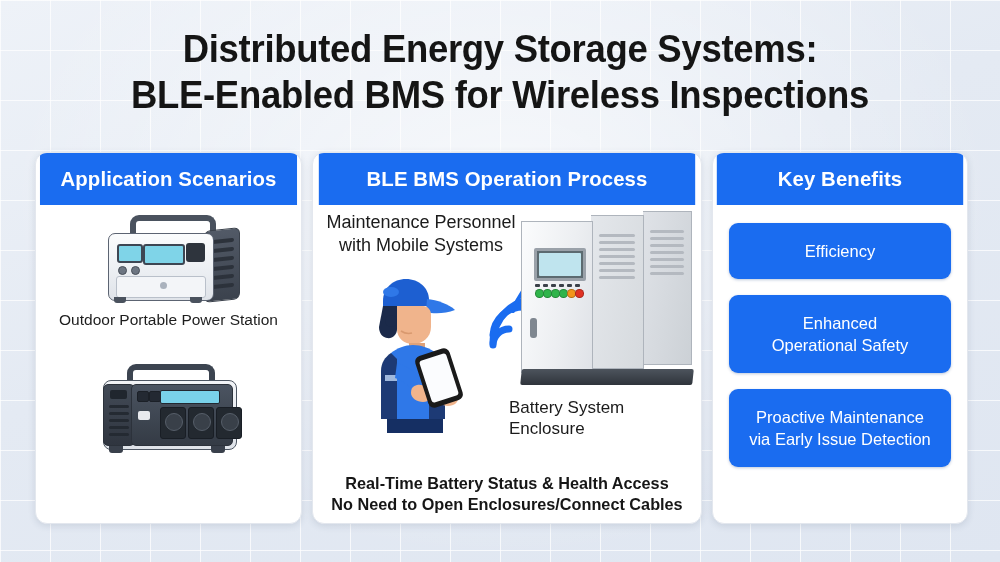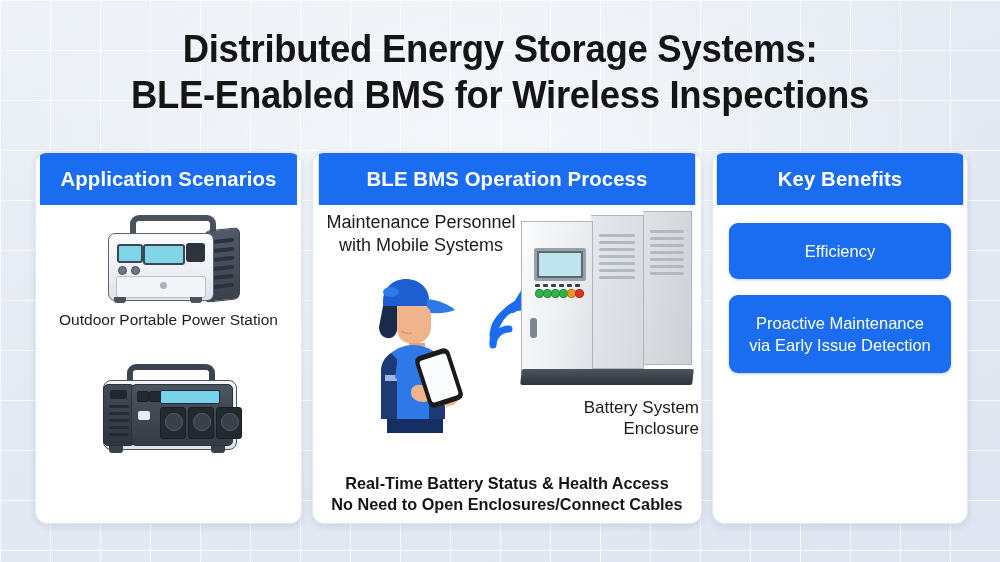--- a/index.html
+++ b/index.html
@@ -172,21 +172,21 @@
   
   #mid-label{
     position:absolute;left:8px;top:6px;width:200px;text-align:center;
     font-size:18px;line-height:23px;color:#1b1b1b;
   }
   #tech{position:absolute;left:48px;top:62px;width:135px;height:175px;}
   #wifi{position:absolute;left:172px;top:90px;width:60px;height:58px;}
   #arrow{position:absolute;left:196px;top:52px;width:75px;height:60px;}
   #cabinet{position:absolute;left:208px;top:6px;width:172px;height:180px;}
   #cab-cap{
-    position:absolute;left:196px;top:192px;width:190px;text-align:right;
+    position:absolute;left:196px;top:192px;width:190px;text-align:left;
     font-size:17px;line-height:21px;color:#1b1b1b;
   }
   #mid-bottom{
     position:absolute;left:0;right:0;bottom:8px;text-align:center;
     font-weight:bold;font-size:16.5px;line-height:21px;color:#161616;
     transform:scaleX(.985);
   }
 
   
   .cab .front{
@@ -421,19 +421,23 @@
     </div>
   </div>
 
   <div class="panel" id="panel-right">
     <div class="panel-head">Key Benefits</div>
     <div class="panel-body benefits">
       <div class="benefit">
         <div>Efficiency</div>
       </div>
       <div class="benefit">
+        <div>Enhanced</div>
+        <div>Operational Safety</div>
+      </div>
+      <div class="benefit">
         <div>Proactive Maintenance</div>
         <div>via Early Issue Detection</div>
       </div>
     </div>
   </div>
 
 </div>
 
 </body></html>

